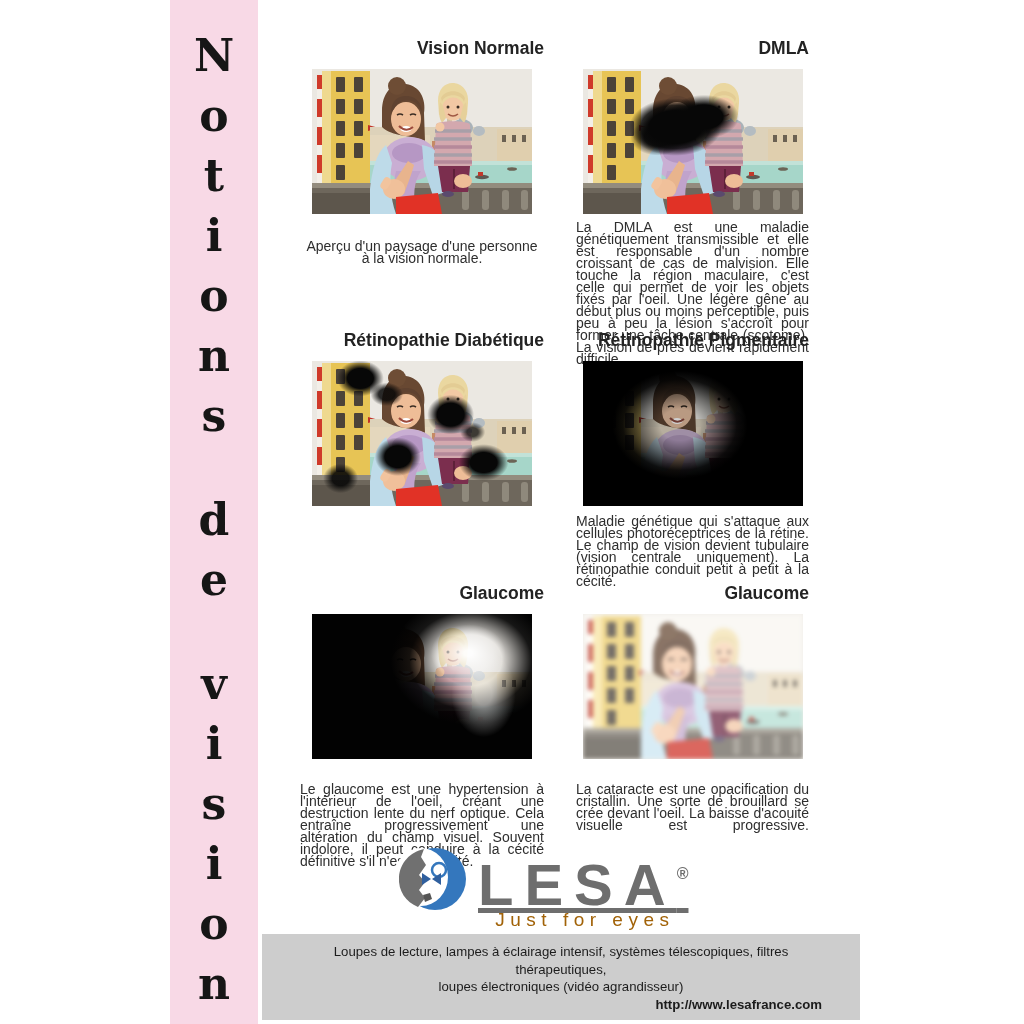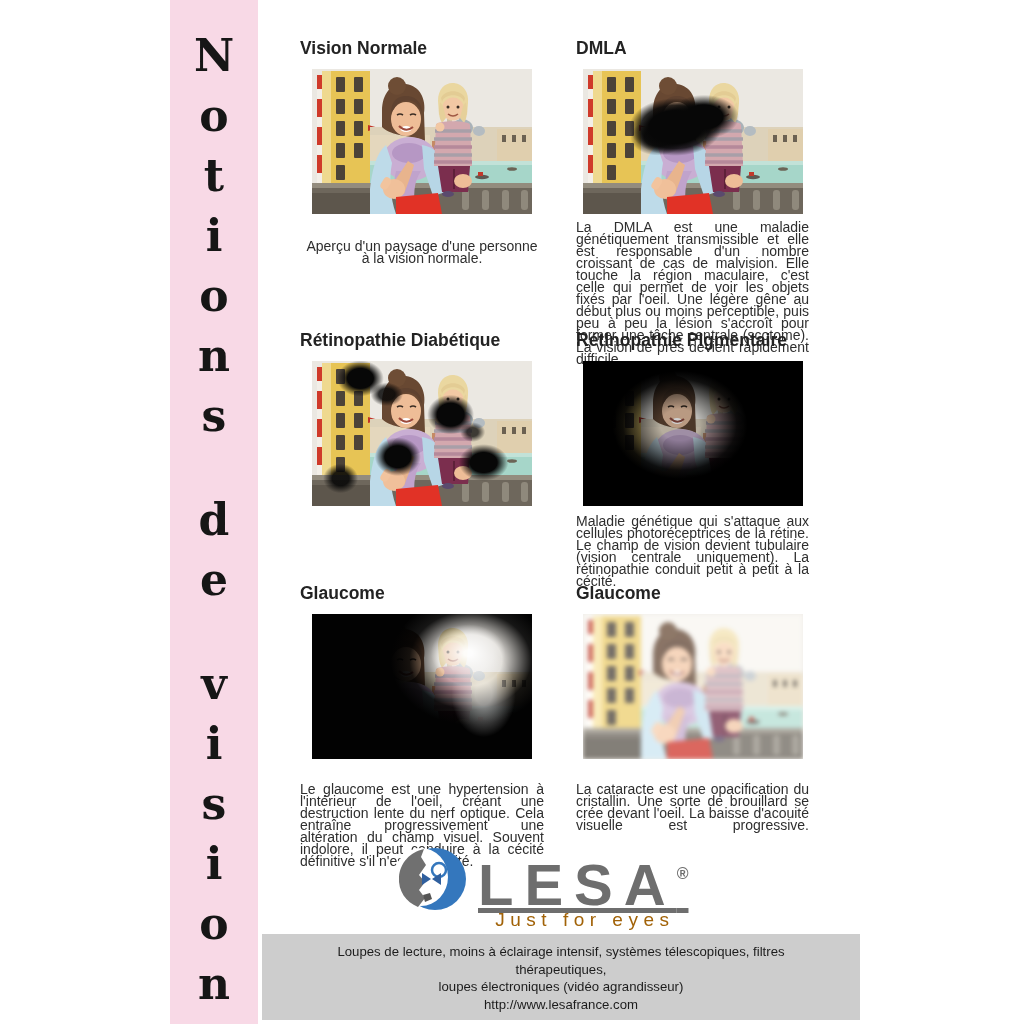--- a/index.html
+++ b/index.html
@@ -19,21 +19,21 @@
   .word-gap{margin-top:44px;}
   
   .panel{position:absolute;}
   .panel-vision-normale{left:300px;top:38px;width:244px;}
   .panel-dmla{left:576px;top:38px;width:233px;}
   .panel-retinopathie-diabetique{left:300px;top:330px;width:244px;}
   .panel-retinopathie-pigmentaire{left:576px;top:330px;width:233px;}
   .panel-glaucome{left:300px;top:583px;width:244px;}
   .panel-cataracte{left:576px;top:583px;width:233px;}
   .panel-title{
-    margin:0 0 10px;font-size:17.5px;font-weight:bold;color:#232323;text-align:left;line-height:21px;
+    margin:0 0 10px;font-size:17.5px;font-weight:bold;color:#232323;text-align:right;line-height:21px;
   }
   .photo{
     position:relative;width:220px;height:145px;margin:0 auto;overflow:hidden;background:#ebe8e2;
   }
   .photo svg{width:100%;height:100%;display:block;}
   .fx{position:absolute;inset:0;}
   .caption{
     margin:0;font-size:14px;line-height:12px;color:#2e2e2e;
   }
   .panel-vision-normale .caption{margin-top:26px;text-align:center;padding:0 4px;}
@@ -75,21 +75,21 @@
   .reg{font-size:16px;letter-spacing:0;vertical-align:26px;color:#6e6e6e;}
   .logo-tagline{
     margin-top:-4px;text-align:right;font-size:19px;letter-spacing:5.5px;color:#a16207;padding-right:14px;
   }
   
   .footer{
     position:absolute;left:262px;top:934px;width:598px;height:86px;background:#cdcdcd;
     box-sizing:border-box;padding:9px 38px 0;text-align:center;color:#1c1c1c;
   }
   .footer-line,.footer-url{font-size:13.2px;line-height:17.5px;}
-  .footer-url{font-weight:normal;}
+  .footer-url{font-weight:bold;text-align:right;}
 </style>
 </head>
 <body>
 
 <div class="poster">
 
   <div class="side-strip" id="side-strip">
       <div class="v-letter">N</div>
       <div class="v-letter">o</div>
       <div class="v-letter">t</div>
@@ -641,18 +641,18 @@
       <path d="M36,33 l-9,-6 0,12 z" fill="#2f5f9e"></path>
       <path d="M28,49 l7,-2 2,6 -7,3 z" fill="#555555"></path>
     </svg>
     <div class="logo-right">
       <div class="logo-word"><span>LESA</span><span class="reg">®</span></div>
       <div class="logo-tagline">Just for eyes</div>
     </div>
   </div>
 
   <div class="footer">
-    <div class="footer-line">Loupes de lecture, moins à éclairage intensif, systèmes télescopiques, filtres thérapeutiques,</div>
+    <div class="footer-line">Loupes de lecture, lampes à éclairage intensif, systèmes télescopiques, filtres thérapeutiques,</div>
     <div class="footer-line">loupes électroniques (vidéo agrandisseur)</div>
     <div class="footer-url">http://www.lesafrance.com</div>
   </div>
 
 </div>
 
 </body></html>

